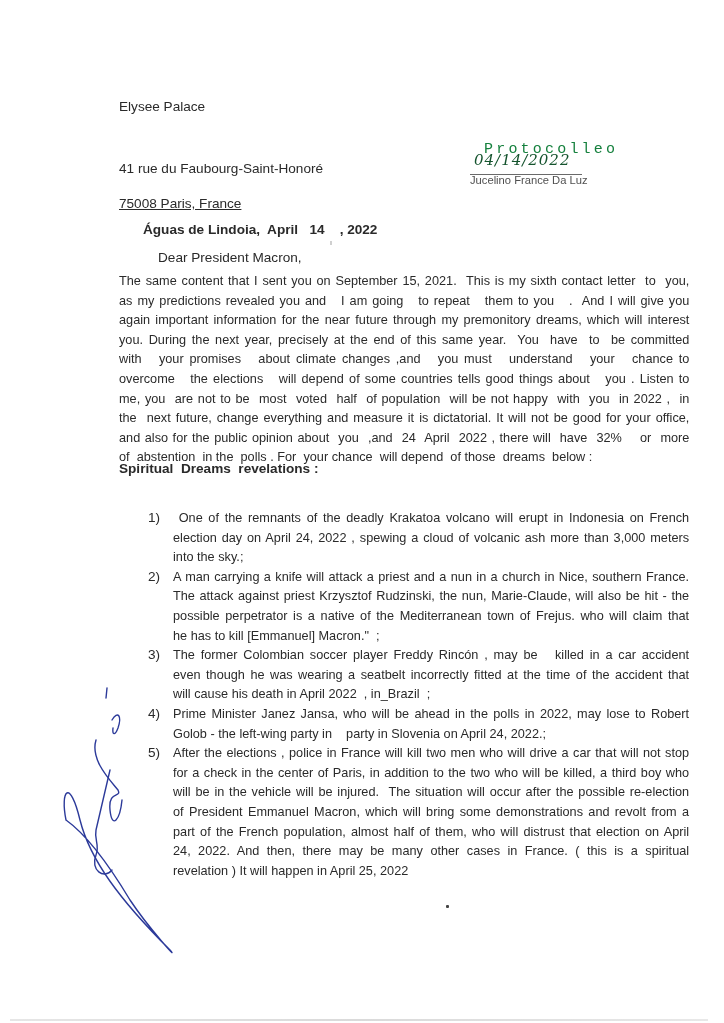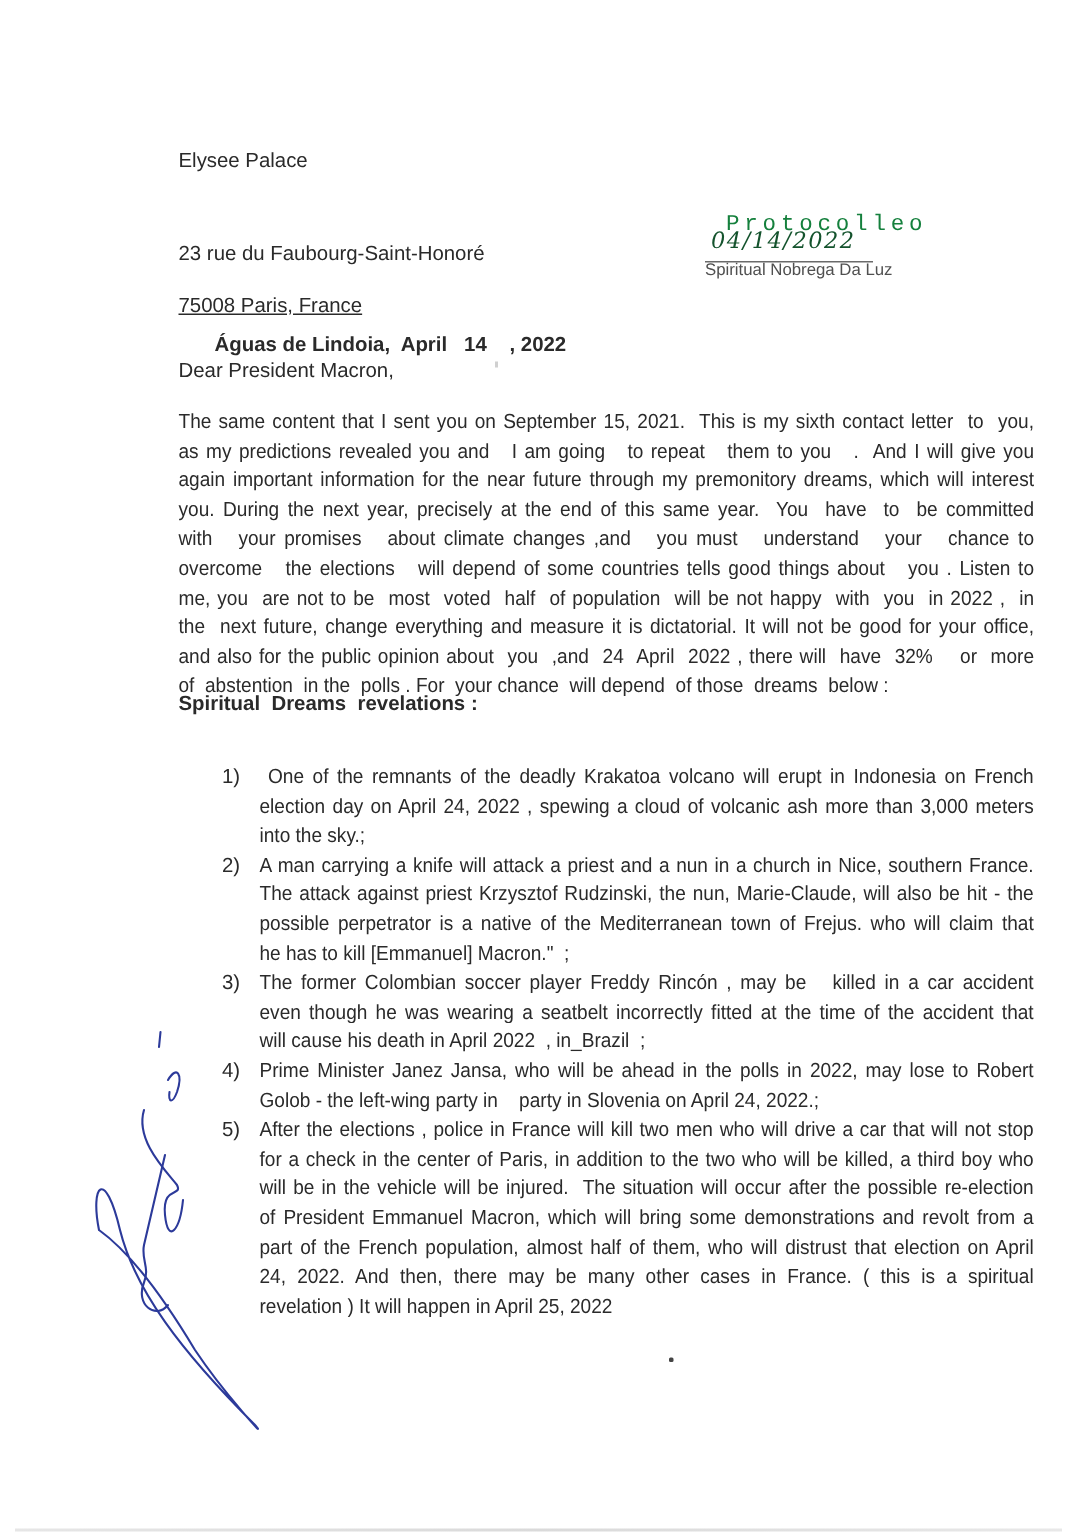--- a/index.html
+++ b/index.html
@@ -139,30 +139,30 @@
       width: 2px; height: 4px;
       background: #d0d0d0;
     }
   </style>
 </head>
 <body>
 
 <div class="page">
 
   <div class="line" style="top:99px;">Elysee Palace</div>
-  <div class="line" style="top:161px;">23 rue du Faubourg-Saint-Honoré</div>
+  <div class="line" style="top:161px;">41 rue du Faubourg-Saint-Honoré</div>
   <div class="line" style="top:196px;text-decoration:underline;">75008 Paris, France</div>
   <div class="line bold" style="top:222px; white-space:pre;margin-left:24px;">Águas de Lindoia,  April   14    , 2022</div>
-  <div class="line" style="top:239px;">Dear President Macron,</div>
+  <div class="line" style="top:250px;margin-left:39px;">Dear President Macron,</div>
 
   <div class="stamp">
     <div class="proto">Protocolleo</div>
     <div class="hand-date">04/14/2022</div>
     <div class="rule"></div>
-    <div class="name">Spiritual Nobrega Da Luz</div>
+    <div class="name">Jucelino France Da Luz</div>
   </div>
 
   <div class="para">
     <span class="pl" style="white-space:pre;">The same content that I sent you on September 15, 2021.  This is my sixth contact letter  to  you,</span>
     <span class="pl" style="white-space:pre;">as my predictions revealed you and   I am going   to repeat   them to you   .  And I will give you</span>
     <span class="pl" style="white-space:pre;">again important information for the near future through my premonitory dreams, which will interest</span>
     <span class="pl" style="white-space:pre;">you. During the next year, precisely at the end of this same year.  You  have  to  be committed</span>
     <span class="pl" style="white-space:pre;">with   your promises   about climate changes ,and   you must   understand   your   chance to</span>
     <span class="pl" style="white-space:pre;">overcome   the elections   will depend of some countries tells good things about   you . Listen to</span>
     <span class="pl" style="white-space:pre;">me, you  are not to be  most  voted  half  of population  will be not happy  with  you  in 2022 ,  in</span>

